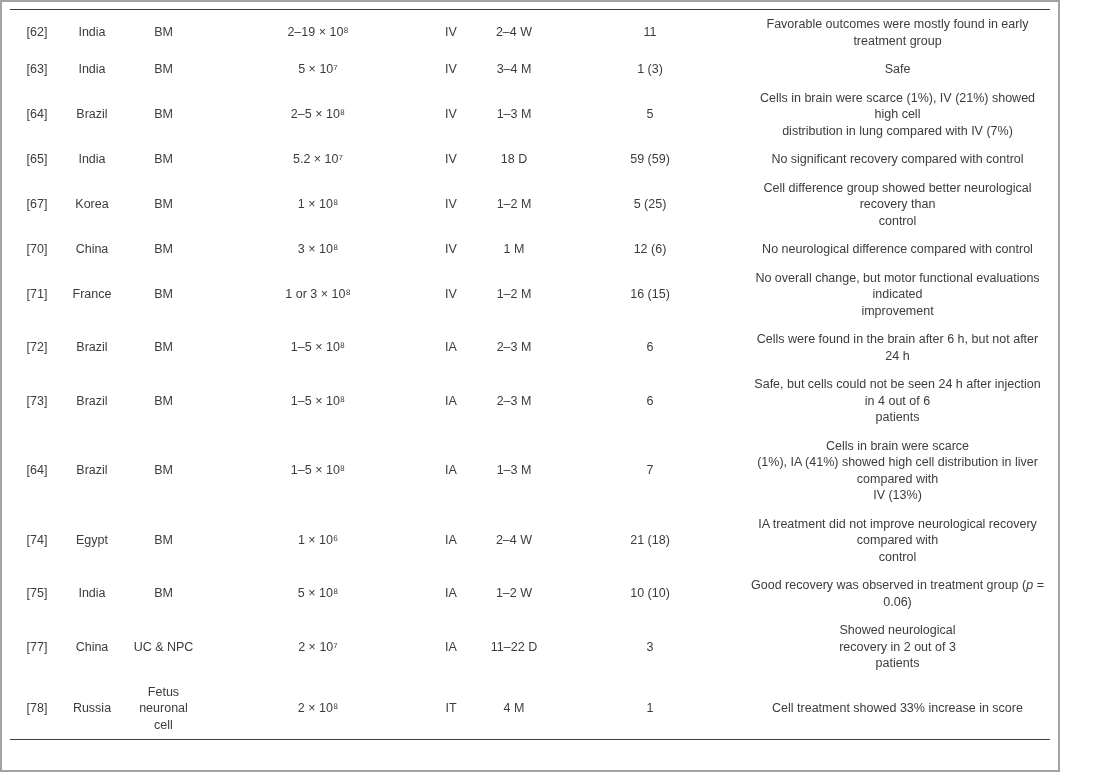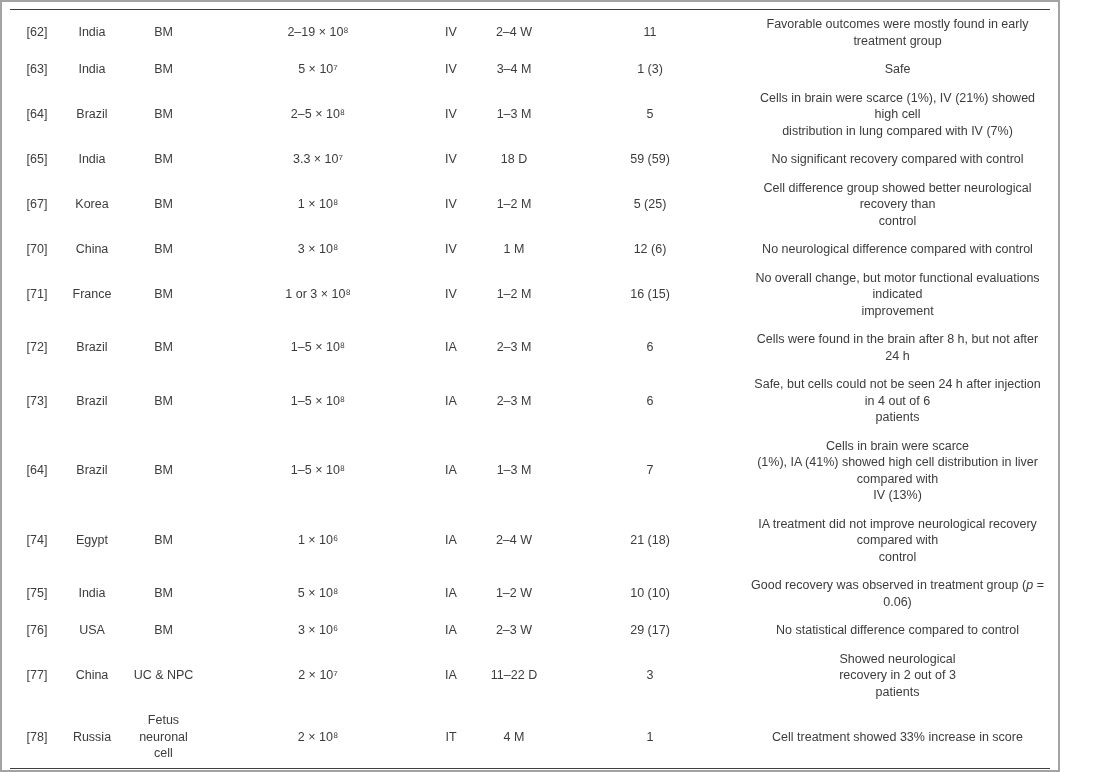--- a/index.html
+++ b/index.html
@@ -85,21 +85,21 @@
             <td>IV</td>
             <td>1–3 M</td>
             <td>5</td>
             <td>Cells in brain were scarce (1%), IV (21%) showed high cell
 distribution in lung compared with IV (7%)</td>
           </tr>
           <tr>
             <td>[65]</td>
             <td>India</td>
             <td>BM</td>
-            <td>3.3 × 10⁷</td>
+            <td>5.2 × 10⁷</td>
             <td>IV</td>
             <td>18 D</td>
             <td>59 (59)</td>
             <td>No significant recovery compared with control</td>
           </tr>
           <tr>
             <td>[67]</td>
             <td>Korea</td>
             <td>BM</td>
             <td>1 × 10⁸</td>
@@ -131,21 +131,21 @@
 improvement</td>
           </tr>
           <tr>
             <td>[72]</td>
             <td>Brazil</td>
             <td>BM</td>
             <td>1–5 × 10⁸</td>
             <td>IA</td>
             <td>2–3 M</td>
             <td>6</td>
-            <td>Cells were found in the brain after 8 h, but not after 24 h</td>
+            <td>Cells were found in the brain after 6 h, but not after 24 h</td>
           </tr>
           <tr>
             <td>[73]</td>
             <td>Brazil</td>
             <td>BM</td>
             <td>1–5 × 10⁸</td>
             <td>IA</td>
             <td>2–3 M</td>
             <td>6</td>
             <td>Safe, but cells could not be seen 24 h after injection in 4 out of 6
@@ -176,30 +176,20 @@
           </tr>
           <tr>
             <td>[75]</td>
             <td>India</td>
             <td>BM</td>
             <td>5 × 10⁸</td>
             <td>IA</td>
             <td>1–2 W</td>
             <td>10 (10)</td>
             <td><span>Good recovery was observed in treatment group (</span><i>p</i><span> = 0.06)</span></td>
-          </tr>
-          <tr>
-            <td>[76]</td>
-            <td>USA</td>
-            <td>BM</td>
-            <td>3 × 10⁶</td>
-            <td>IA</td>
-            <td>2–3 W</td>
-            <td>29 (17)</td>
-            <td>No statistical difference compared to control</td>
           </tr>
           <tr>
             <td>[77]</td>
             <td>China</td>
             <td>UC &amp; NPC</td>
             <td>2 × 10⁷</td>
             <td>IA</td>
             <td>11–22 D</td>
             <td>3</td>
             <td>Showed neurological

